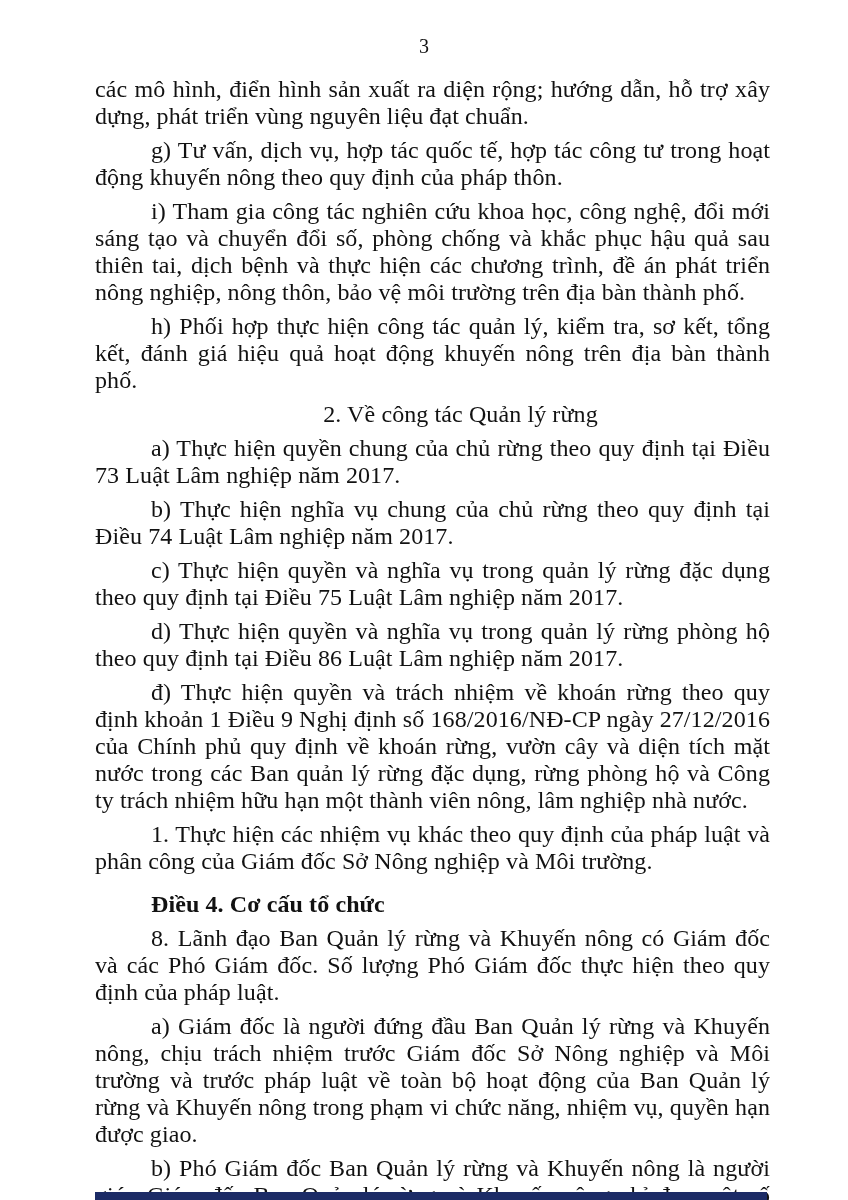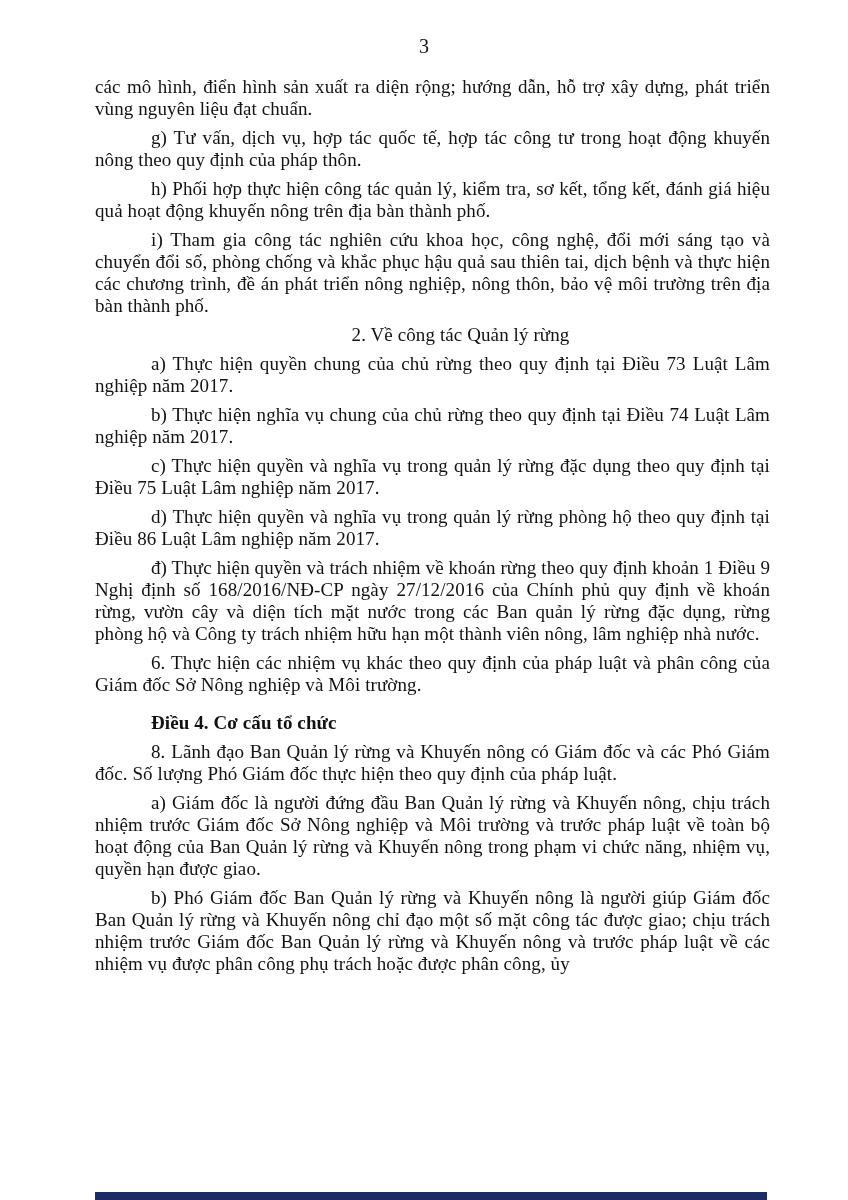--- a/index.html
+++ b/index.html
@@ -24,22 +24,22 @@
     padding-top: 34px;
     text-align: center;
     font-size: 20px;
     line-height: 24px;
   }
   .doc-body {
     margin: 18px 78px 0 95px;
   }
   .doc-body p {
     margin: 0 0 7px 0;
-    font-size: 19px;
-    line-height: 22px;
+    font-size: 24px;
+    line-height: 27px;
     text-align: justify;
     text-indent: 56px;
     letter-spacing: 0.1px;
   }
   .doc-body p.cont {
     text-indent: 0;
   }
   .doc-body p.single {
     text-align: center;
   }
@@ -60,29 +60,29 @@
 </head>
 <body>
 
 <div class="page" style="background: rgb(255, 255, 255);">
 
   <div class="pagenum">3</div>
 
   <div class="doc-body">
     <p class="cont">các mô hình, điển hình sản xuất ra diện rộng; hướng dẫn, hỗ trợ xây dựng, phát triển vùng nguyên liệu đạt chuẩn.</p>
     <p>g) Tư vấn, dịch vụ, hợp tác quốc tế, hợp tác công tư trong hoạt động khuyến nông theo quy định của pháp thôn.</p>
+    <p>i) Tham gia công tác nghiên cứu khoa học, công nghệ, đổi mới sáng tạo và chuyển đổi số, phòng chống và khắc phục hậu quả sau thiên tai, dịch bệnh và thực hiện các chương trình, đề án phát triển nông nghiệp, nông thôn, bảo vệ môi trường trên địa bàn thành phố.</p>
     <p>h) Phối hợp thực hiện công tác quản lý, kiểm tra, sơ kết, tổng kết, đánh giá hiệu quả hoạt động khuyến nông trên địa bàn thành phố.</p>
-    <p>i) Tham gia công tác nghiên cứu khoa học, công nghệ, đổi mới sáng tạo và chuyển đổi số, phòng chống và khắc phục hậu quả sau thiên tai, dịch bệnh và thực hiện các chương trình, đề án phát triển nông nghiệp, nông thôn, bảo vệ môi trường trên địa bàn thành phố.</p>
     <p class="single">2. Về công tác Quản lý rừng</p>
     <p>a) Thực hiện quyền chung của chủ rừng theo quy định tại Điều 73 Luật Lâm nghiệp năm 2017.</p>
     <p>b) Thực hiện nghĩa vụ chung của chủ rừng theo quy định tại Điều 74 Luật Lâm nghiệp năm 2017.</p>
     <p>c) Thực hiện quyền và nghĩa vụ trong quản lý rừng đặc dụng theo quy định tại Điều 75 Luật Lâm nghiệp năm 2017.</p>
     <p>d) Thực hiện quyền và nghĩa vụ trong quản lý rừng phòng hộ theo quy định tại Điều 86 Luật Lâm nghiệp năm 2017.</p>
     <p>đ) Thực hiện quyền và trách nhiệm về khoán rừng theo quy định khoản 1 Điều 9 Nghị định số 168/2016/NĐ-CP ngày 27/12/2016 của Chính phủ quy định về khoán rừng, vườn cây và diện tích mặt nước trong các Ban quản lý rừng đặc dụng, rừng phòng hộ và Công ty trách nhiệm hữu hạn một thành viên nông, lâm nghiệp nhà nước.</p>
-    <p>6. Thực hiện các nhiệm vụ khác theo quy định của pháp luật và phân công của Giám đốc Sở Nông nghiệp và Môi trường.</p>
+    <p>1. Thực hiện các nhiệm vụ khác theo quy định của pháp luật và phân công của Giám đốc Sở Nông nghiệp và Môi trường.</p>
     <p class="head">Điều 4. Cơ cấu tổ chức</p>
     <p>8. Lãnh đạo Ban Quản lý rừng và Khuyến nông có Giám đốc và các Phó Giám đốc. Số lượng Phó Giám đốc thực hiện theo quy định của pháp luật.</p>
     <p>a) Giám đốc là người đứng đầu Ban Quản lý rừng và Khuyến nông, chịu trách nhiệm trước Giám đốc Sở Nông nghiệp và Môi trường và trước pháp luật về toàn bộ hoạt động của Ban Quản lý rừng và Khuyến nông trong phạm vi chức năng, nhiệm vụ, quyền hạn được giao.</p>
     <p>b) Phó Giám đốc Ban Quản lý rừng và Khuyến nông là người giúp Giám đốc Ban Quản lý rừng và Khuyến nông chỉ đạo một số mặt công tác được giao; chịu trách nhiệm trước Giám đốc Ban Quản lý rừng và Khuyến nông và trước pháp luật về các nhiệm vụ được phân công phụ trách hoặc được phân công, ủy</p>
   </div>
 
   <div class="bottom-bar" style="background: rgb(28, 43, 102);"></div>
 
 </div>
 

